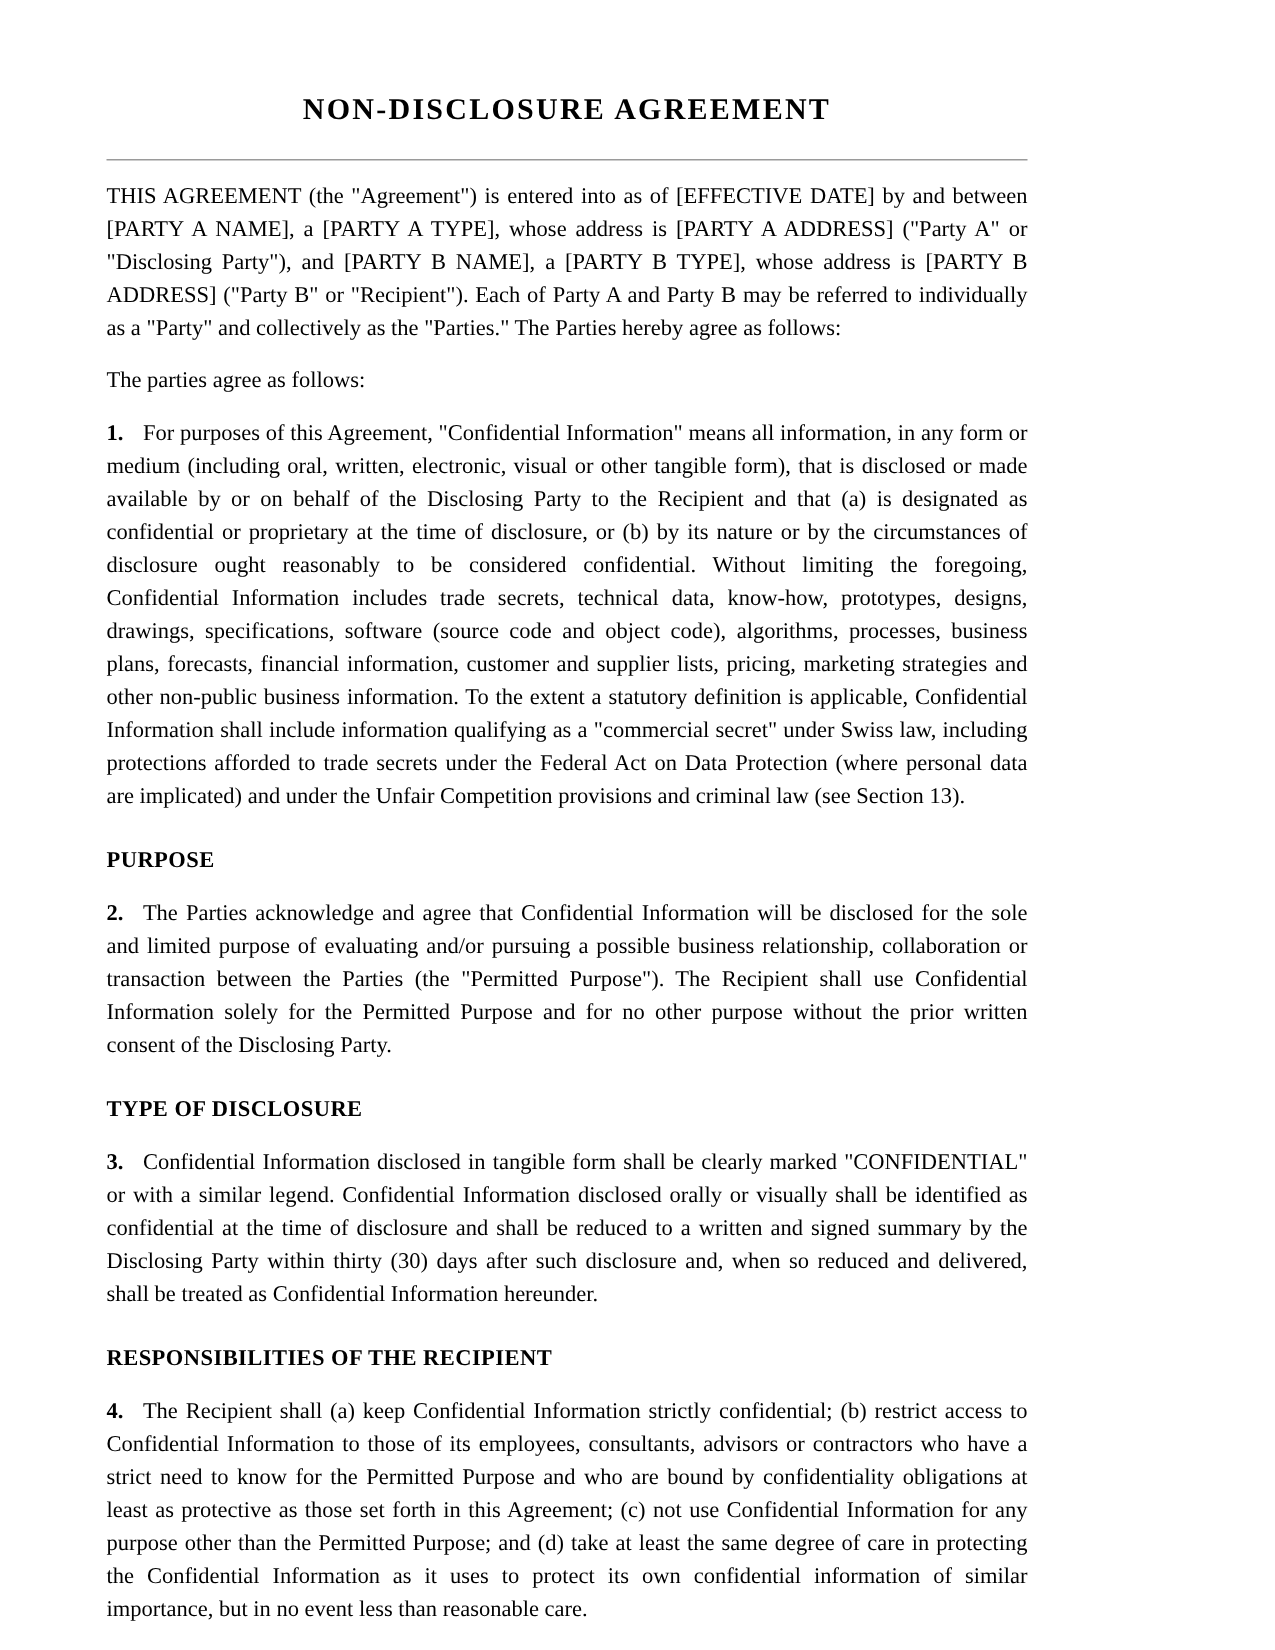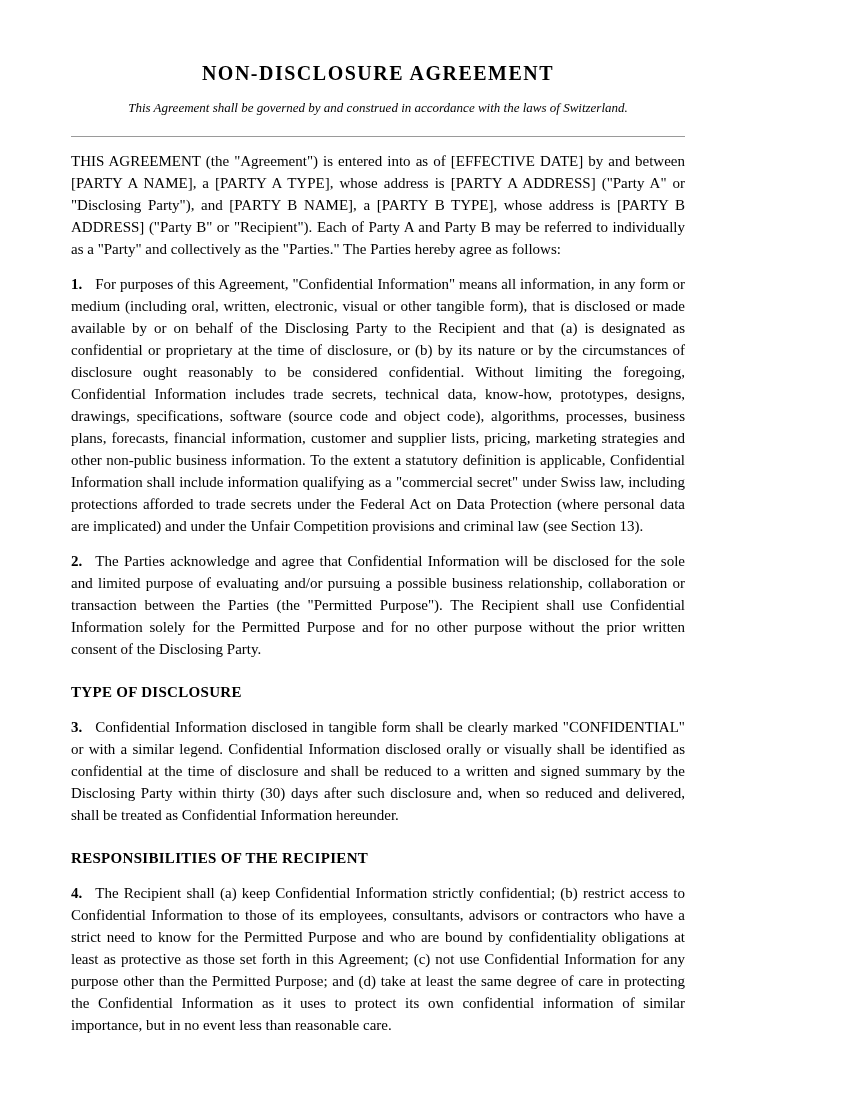--- a/index.html
+++ b/index.html
@@ -60,31 +60,32 @@
     margin-right: 13px;
   }
 </style>
 </head>
 <body>
 
 <div class="page">
 
   <h1 class="doc-title">NON-DISCLOSURE AGREEMENT</h1>
 
-  <p class="doc-subtitle">This Agreement shall be governed by and construed in accordance with the laws of Switzerland.</p>
 
   <hr class="header-divider">
 
   <p class="body-par">THIS AGREEMENT (the "Agreement") is entered into as of [EFFECTIVE DATE] by and between [PARTY A NAME], a [PARTY A TYPE], whose address is [PARTY A ADDRESS] ("Party A" or "Disclosing Party"), and [PARTY B NAME], a [PARTY B TYPE], whose address is [PARTY B ADDRESS] ("Party B" or "Recipient"). Each of Party A and Party B may be referred to individually as a "Party" and collectively as the "Parties." The Parties hereby agree as follows:</p>
 
+  <p class="body-par lead-in">The parties agree as follows:</p>
 
   <p class="body-par">
     <span class="clause-num">1.</span><span>For purposes of this Agreement, "Confidential Information" means all information, in any form or medium (including oral, written, electronic, visual or other tangible form), that is disclosed or made available by or on behalf of the Disclosing Party to the Recipient and that (a) is designated as confidential or proprietary at the time of disclosure, or (b) by its nature or by the circumstances of disclosure ought reasonably to be considered confidential. Without limiting the foregoing, Confidential Information includes trade secrets, technical data, know-how, prototypes, designs, drawings, specifications, software (source code and object code), algorithms, processes, business plans, forecasts, financial information, customer and supplier lists, pricing, marketing strategies and other non-public business information. To the extent a statutory definition is applicable, Confidential Information shall include information qualifying as a "commercial secret" under Swiss law, including protections afforded to trade secrets under the Federal Act on Data Protection (where personal data are implicated) and under the Unfair Competition provisions and criminal law (see Section 13).</span>
   </p>
 
+  <h2 class="section-heading">PURPOSE</h2>
   <p class="body-par">
     <span class="clause-num">2.</span><span>The Parties acknowledge and agree that Confidential Information will be disclosed for the sole and limited purpose of evaluating and/or pursuing a possible business relationship, collaboration or transaction between the Parties (the "Permitted Purpose"). The Recipient shall use Confidential Information solely for the Permitted Purpose and for no other purpose without the prior written consent of the Disclosing Party.</span>
   </p>
 
   <h2 class="section-heading">TYPE OF DISCLOSURE</h2>
   <p class="body-par">
     <span class="clause-num">3.</span><span>Confidential Information disclosed in tangible form shall be clearly marked "CONFIDENTIAL" or with a similar legend. Confidential Information disclosed orally or visually shall be identified as confidential at the time of disclosure and shall be reduced to a written and signed summary by the Disclosing Party within thirty (30) days after such disclosure and, when so reduced and delivered, shall be treated as Confidential Information hereunder.</span>
   </p>
 
   <h2 class="section-heading">RESPONSIBILITIES OF THE RECIPIENT</h2>

